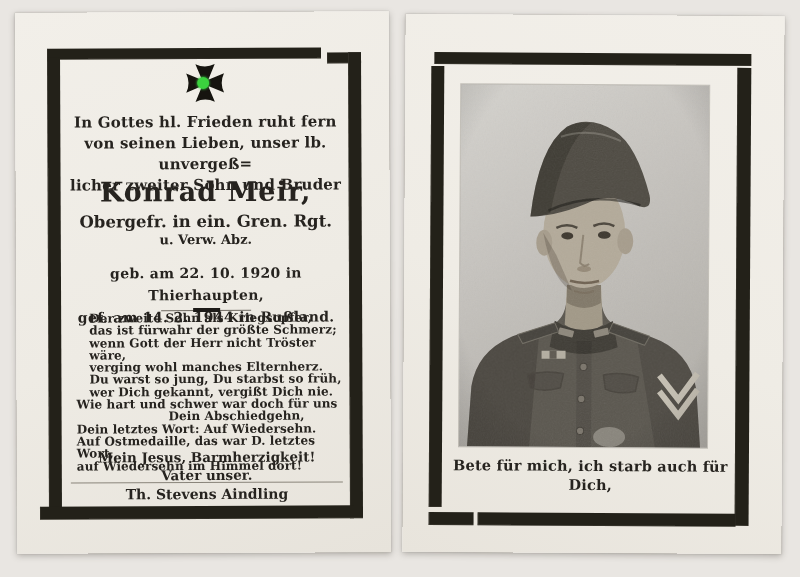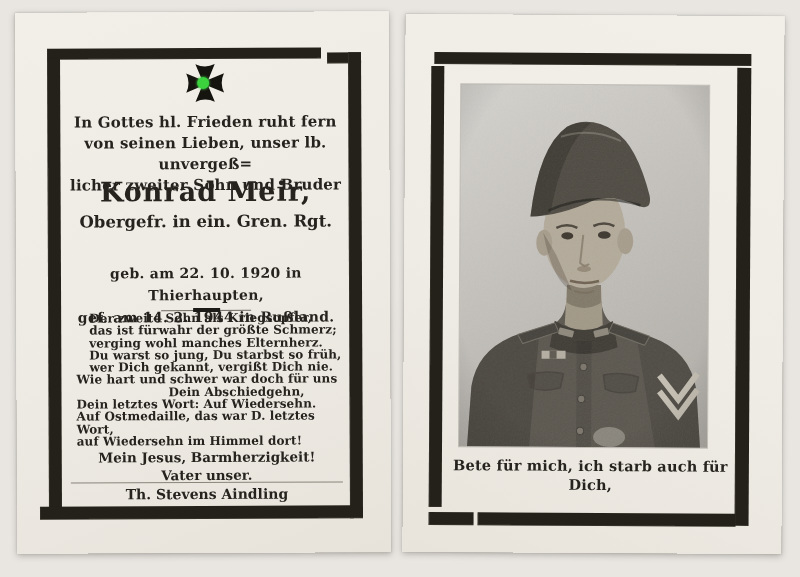--- a/index.html
+++ b/index.html
@@ -108,35 +108,37 @@
     <div class="blk intro">
       <div>In Gottes hl. Frieden ruht fern</div>
       <div>von seinen Lieben, unser lb. unvergeß=</div>
       <div>licher zweiter Sohn und Bruder</div>
     </div>
 
     <div class="blk name">Konrad Meir,</div>
     <div class="blk rank">Obergefr. in ein. Gren. Rgt.</div>
 
     <div class="blk decs">
+      <div>u. Verw. Abz.</div>
     </div>
 
     <div class="blk dates">
       <div>geb. am 22. 10. 1920 in Thierhaupten,</div>
       <div>gef. am 14. 2. 1944 in Rußland.</div>
     </div>
 
     <div class="blk dashline">
       <div class="dash-thin"></div>
       <div class="dash-thick"></div>
     </div>
 
     <div class="blk poem">
       <div class="pl">Der zweite Sohn als Kriegsopfer,</div>
       <div class="pl">das ist fürwahr der größte Schmerz;</div>
+      <div class="pl">wenn Gott der Herr nicht Tröster wäre,</div>
       <div class="pl">verging wohl manches Elternherz.</div>
       <div class="pl">Du warst so jung, Du starbst so früh,</div>
       <div class="pl">wer Dich gekannt, vergißt Dich nie.</div>
       <div class="pl-wide">Wie hart und schwer war doch für uns</div>
       <div class="pl-right">Dein Abschiedgehn,</div>
       <div class="pl-wide">Dein letztes Wort: Auf Wiedersehn.</div>
       <div class="pl-wide">Auf Ostmedaille, das war D. letztes Wort,</div>
       <div class="pl-wide">auf Wiedersehn im Himmel dort!</div>
     </div>
 

